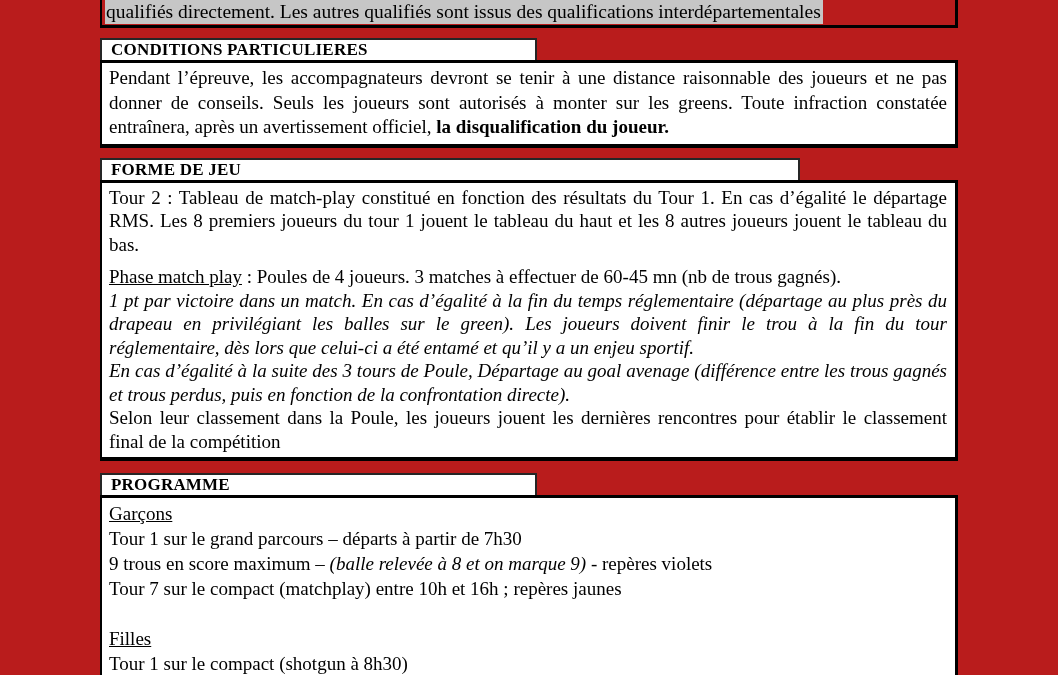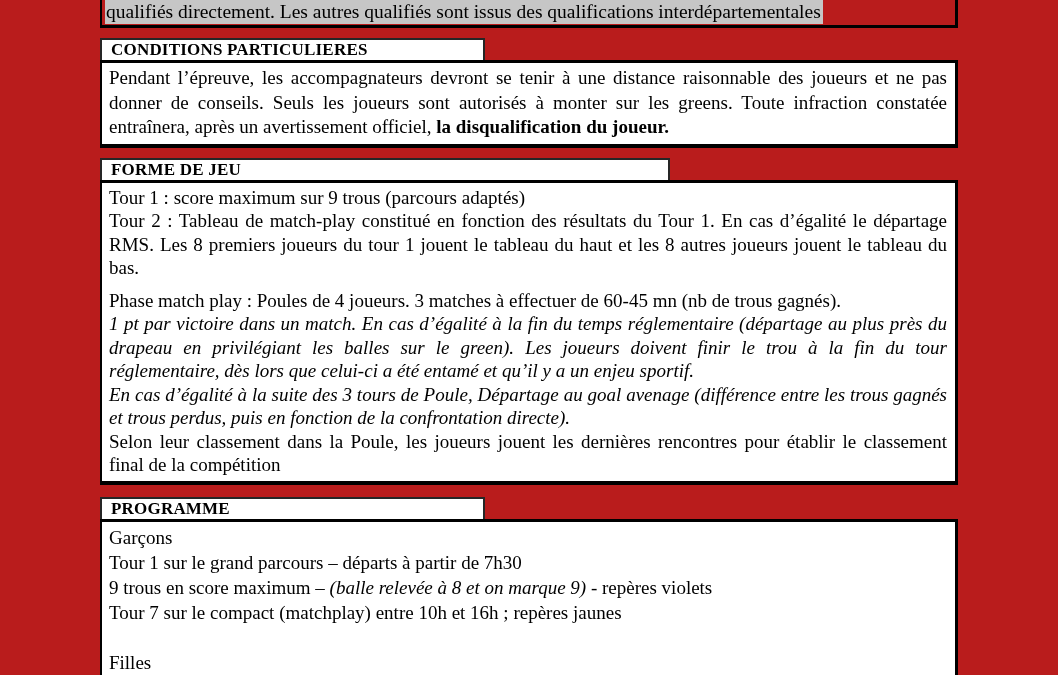--- a/index.html
+++ b/index.html
@@ -23,51 +23,51 @@
     border-bottom-width: 3px;
     padding: 0 3px 1px 3px;
     font-size: 19.5px;
     line-height: 24px;
     margin-bottom: 10px;
   }
   .banner .hl { background: #c6c6c6; padding: 1px 2px 2px 1px; }
 
   
   .sec-header {
-    width: 385px;
+    width: 437px;
     border: 2px solid #262626;
     border-bottom: none;
     background: #fff;
     font-weight: 700;
     font-size: 17px;
     line-height: 18px;
     padding: 1px 6px 1px 9px;
     letter-spacing: 0.2px;
   }
-  .sec-header.wide { width: 570px; }
+  .sec-header.wide { width: 700px; }
 
   
   .sec-body {
     border: 2px solid #000;
     border-top-width: 3px;
     border-right-width: 3px;
     border-bottom-width: 4px;
     padding: 3px 8px 4px 7px;
     font-size: 19px;
     line-height: 24.5px;
     background: #fff;
   }
   .sec { margin-bottom: 10px; }
   .sec.last { margin-bottom: 0; }
   .sec-gap-lg { margin-bottom: 12px; }
 
   .just { text-align: justify; }
   .ital { font-style: italic; }
   .bold { font-weight: 700; }
-  .undl { }
+  .undl { text-decoration: underline; }
 
   
   .forme-body { line-height: 23.5px; }
   .phase-para { margin-top: 9px; }
 
   
   .prog-body { line-height: 25px; }
   .filles-heading { margin-top: 25px; }
 </style>
 </head>
@@ -87,21 +87,20 @@
       <div class="sec-body">
         <p class="just"><span>Pendant l’épreuve, les accompagnateurs devront se tenir à une distance raisonnable des joueurs et ne pas donner de conseils. Seuls les joueurs sont autorisés à monter sur les greens. Toute infraction constatée entraînera, après un avertissement officiel, </span><span class="bold">la disqualification du joueur.</span></p>
       </div>
     </div>
 
     <div class="sec sec-gap-lg">
       <div class="sec-header wide">
         <span>FORME DE JEU</span>
       </div>
       <div class="sec-body forme-body">
-        <p>Tour 1 : score maximum sur 9 trous (parcours adaptés)</p>
         <p class="just">Tour 2 : Tableau de match-play constitué en fonction des résultats du Tour 1. En cas d’égalité le départage RMS. Les 8 premiers joueurs du tour 1 jouent le tableau du haut et les 8 autres joueurs jouent le tableau du bas.</p>
         <p class="phase-para"><span class="undl">Phase match play</span><span> : </span><span>Poules de 4 joueurs. 3 matches à effectuer de 60-45 mn (nb de trous gagnés).</span></p>
         <p class="just ital">1 pt par victoire dans un match. En cas d’égalité à la fin du temps réglementaire (départage au plus près du drapeau en privilégiant les balles sur le green). Les joueurs doivent finir le trou à la fin du tour réglementaire, dès lors que celui-ci a été entamé et qu’il y a un enjeu sportif.</p>
         <p class="just ital">En cas d’égalité à la suite des 3 tours de Poule, Départage au goal avenage (différence entre les trous gagnés et trous perdus, puis en fonction de la confrontation directe).</p>
         <p class="just">Selon leur classement dans la Poule, les joueurs jouent les dernières rencontres pour établir le classement final de la compétition</p>
       </div>
     </div>
 
     <div class="sec last">
       <div class="sec-header">

